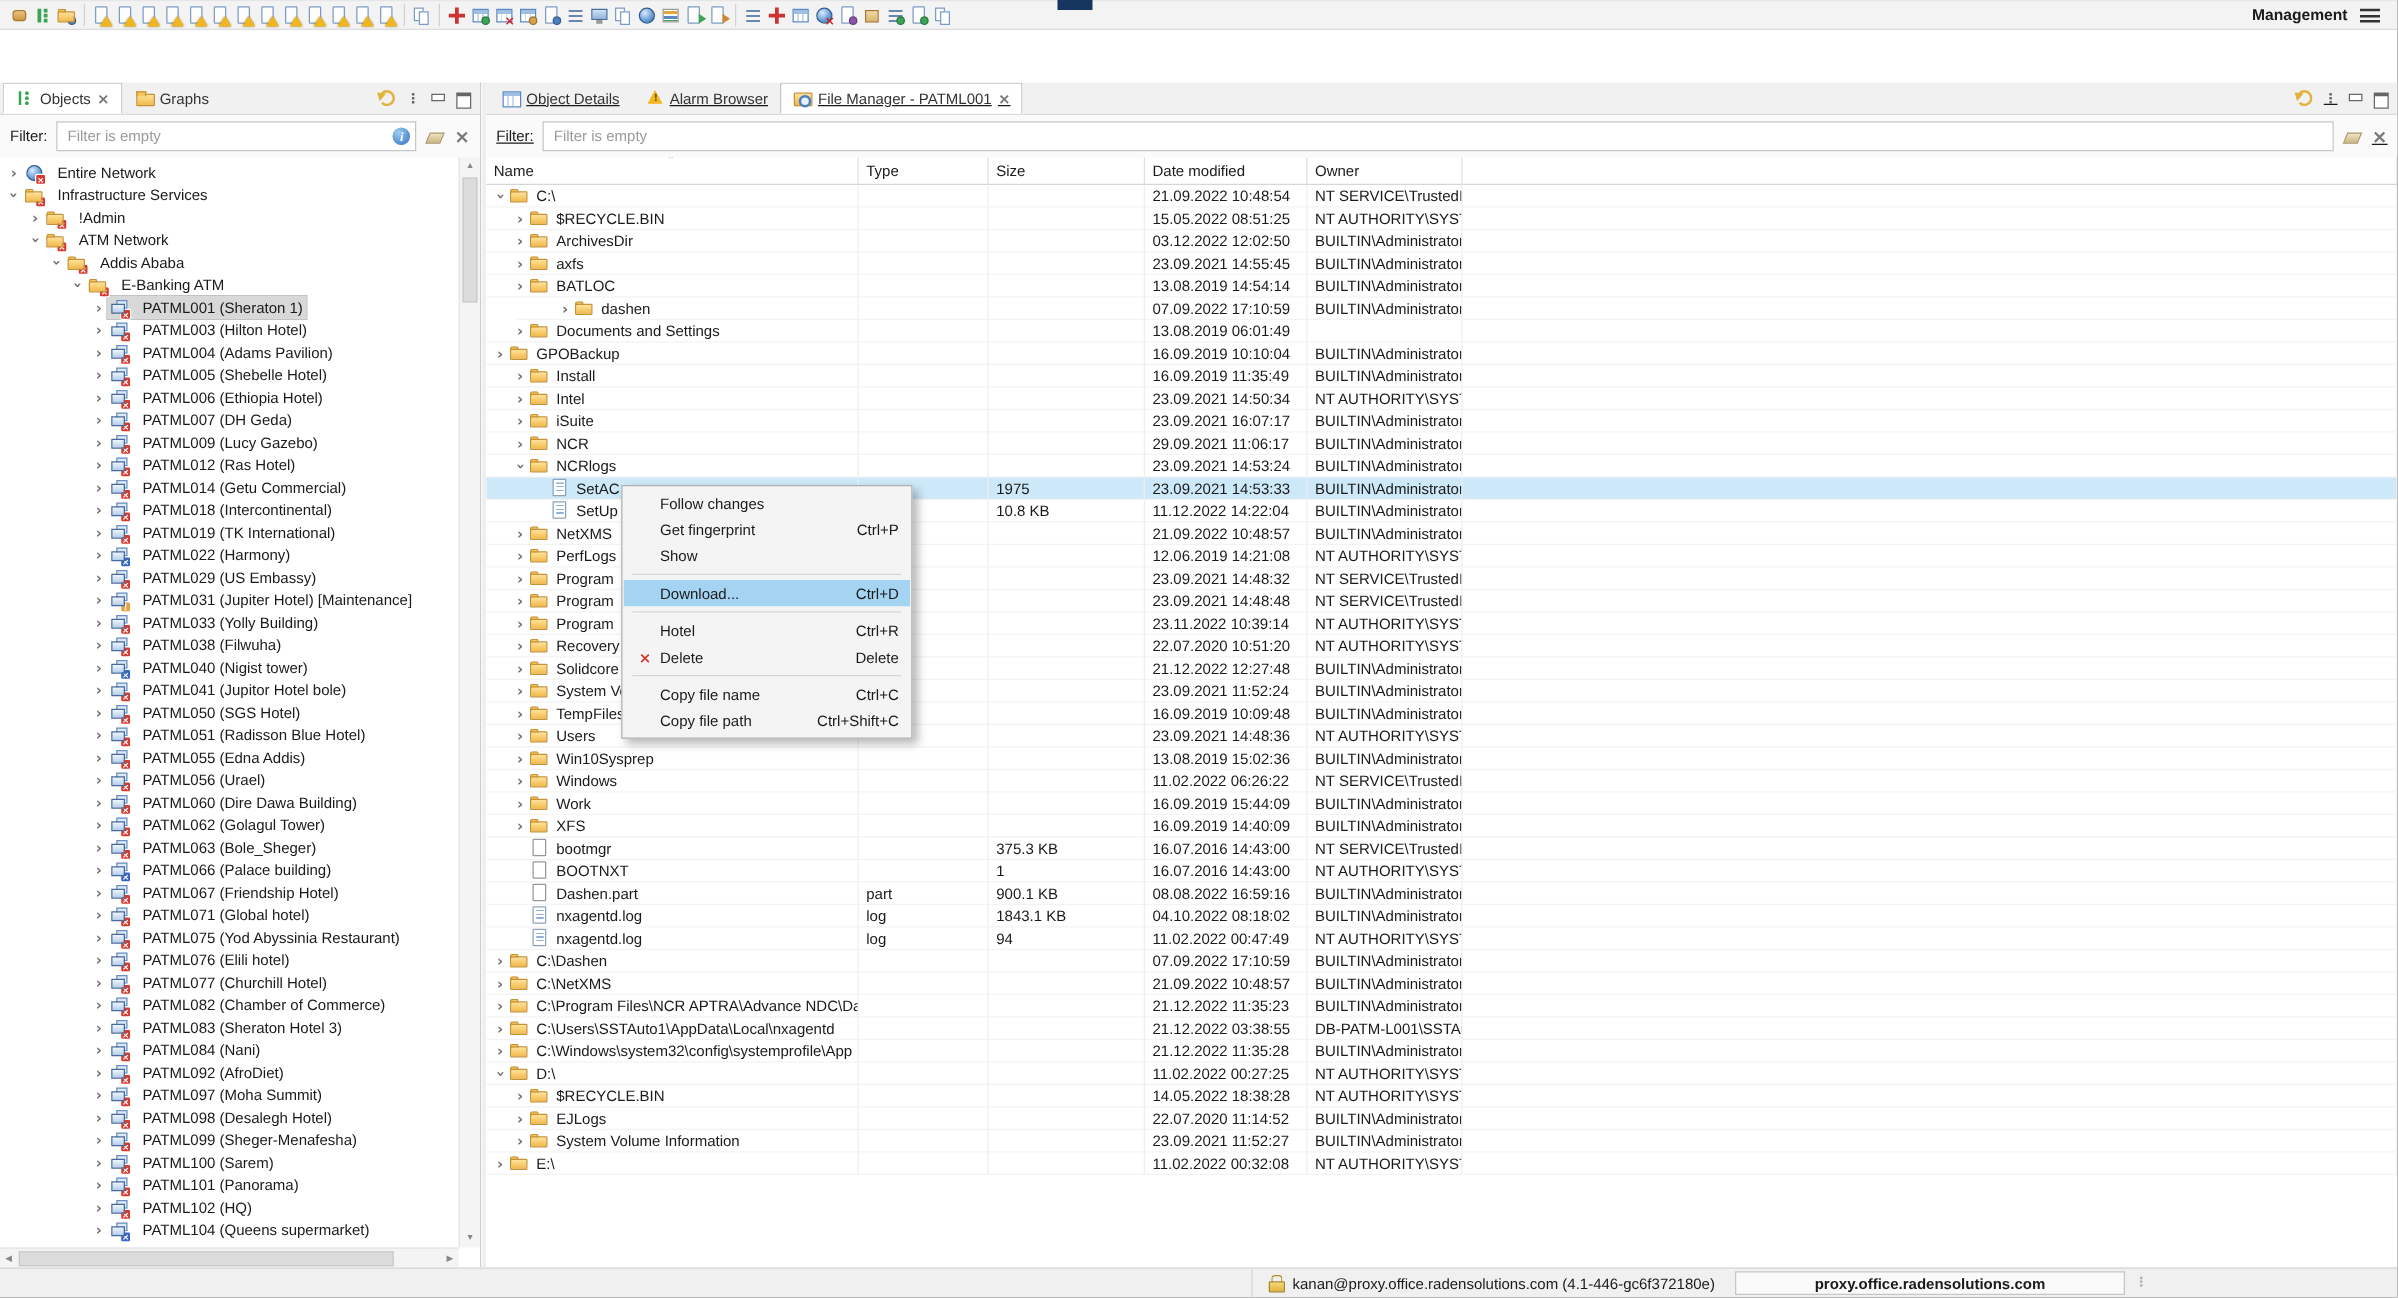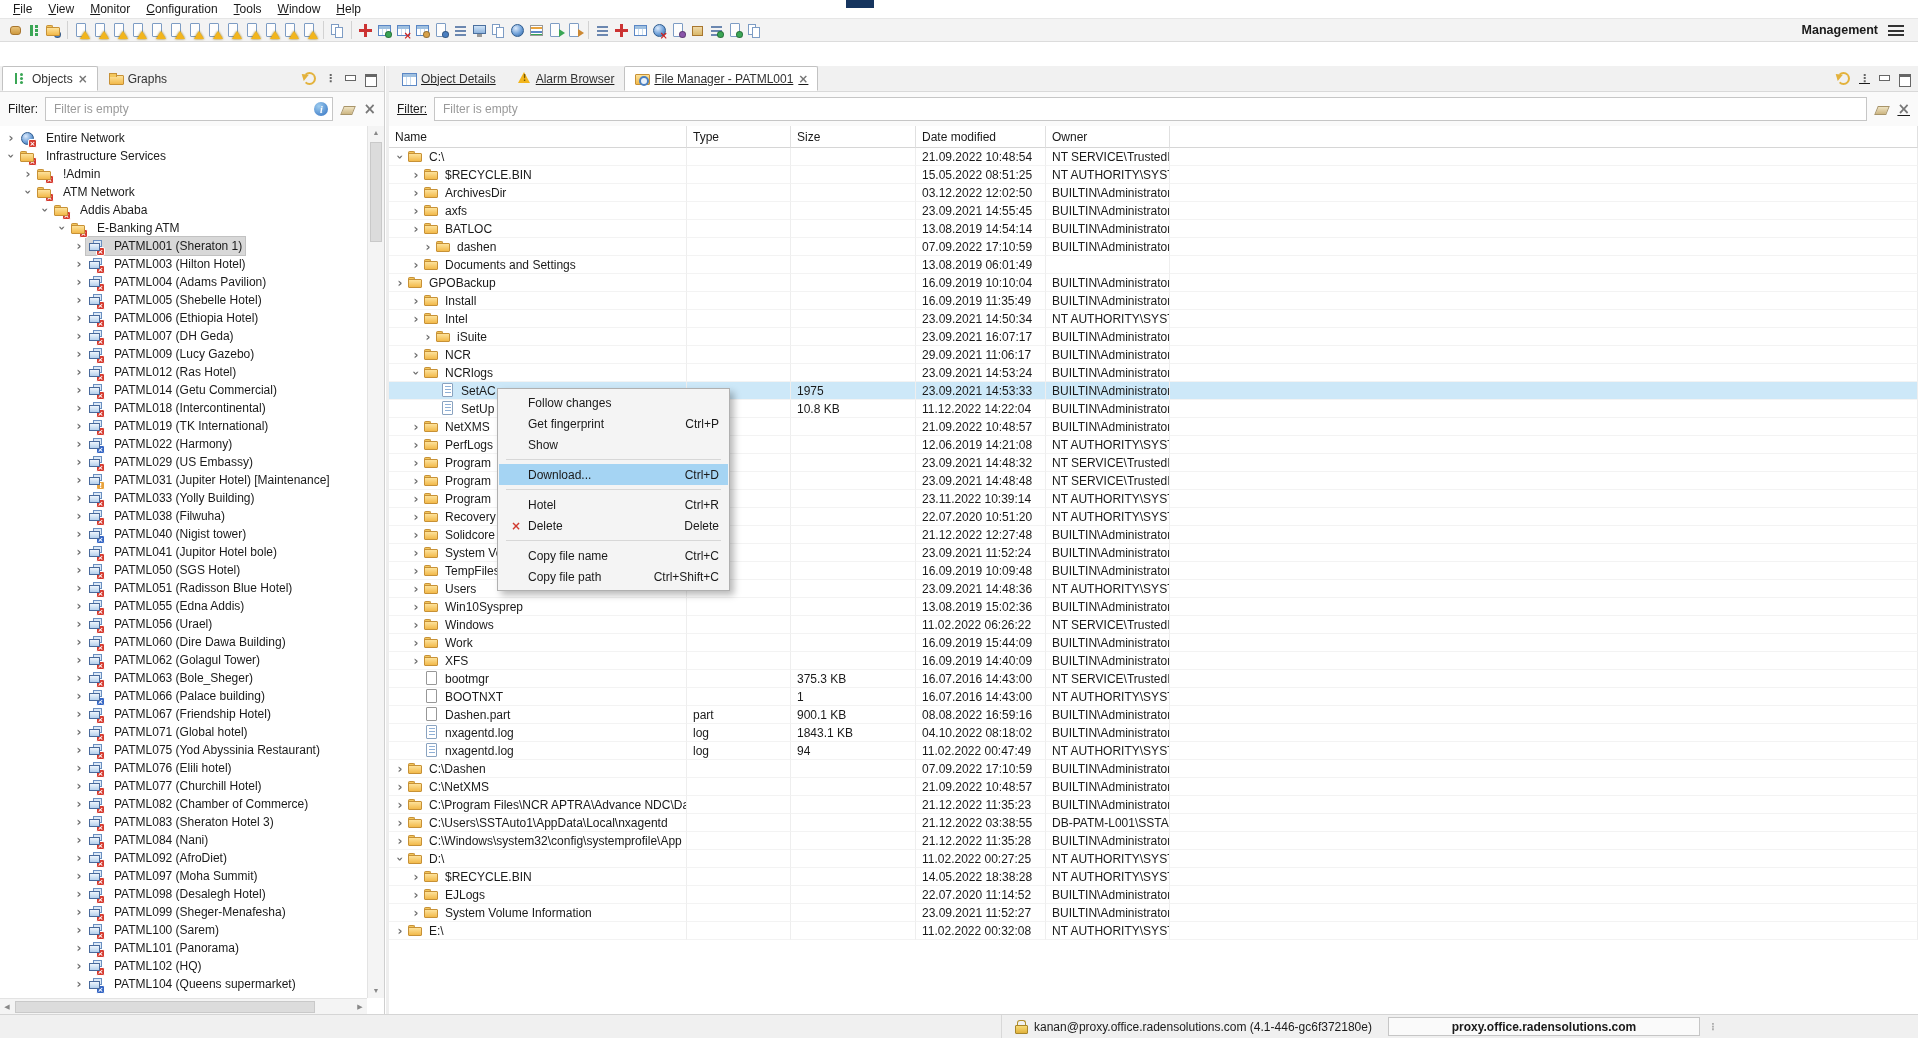--- a/index.html
+++ b/index.html
@@ -180,29 +180,20 @@
   .sb-grip{margin-left:8px;color:#aaa;font:700 10px/1 "DejaVu Sans",sans-serif;letter-spacing:1px;}
   .sb-grip::before{content:"\22EE";}
 </style>
 </head>
 <body>
 
 <div class="app">
 
   <div class="top-artifact"></div>
 
-  <div class="menubar" id="menubar">
-      <span class="menu-item"><u>F</u>ile</span>
-      <span class="menu-item"><u>V</u>iew</span>
-      <span class="menu-item"><u>M</u>onitor</span>
-      <span class="menu-item"><u>C</u>onfiguration</span>
-      <span class="menu-item"><u>T</u>ools</span>
-      <span class="menu-item"><u>W</u>indow</span>
-      <span class="menu-item"><u>H</u>elp</span>
-    </div>
 
   <div class="toolbar">
     <span id="toolbar-icons" style="display:flex;align-items:center;">
         <span class="tico b-blob" style="margin: 0px 1px;"></span>
         <span class="tico b-tree" style="margin: 0px 1px;"></span>
         <span class="tico b-folder" style="margin: 0px 1px;">
           <i class="acc acc-dot" style="background: rgb(74, 127, 193);"></i>
         </span>
         <span class="tb-sep"></span>
         <span class="tico b-doc" style="margin: 0px 1px;">
@@ -871,21 +862,21 @@
       <span class="tico b-folder"></span>
       <span>BATLOC</span>
     </div>
     <div class="tcell"></div>
     <div class="tcell"></div>
     <div class="tcell">13.08.2019 14:54:14</div>
     <div class="tcell">BUILTIN\Administrators</div>
     <div class="tcell"></div>
   </div>
           <div class="trow">
-    <div class="tcell name" style="padding-left: 32px;">
+    <div class="tcell name" style="padding-left: 32px; margin-left: 24px;">
       <span class="arr"></span>
       <span class="tico b-folder"></span>
       <span>dashen</span>
     </div>
     <div class="tcell"></div>
     <div class="tcell"></div>
     <div class="tcell">07.09.2022 17:10:59</div>
     <div class="tcell">BUILTIN\Administrators</div>
     <div class="tcell"></div>
   </div>
@@ -931,21 +922,21 @@
       <span class="tico b-folder"></span>
       <span>Intel</span>
     </div>
     <div class="tcell"></div>
     <div class="tcell"></div>
     <div class="tcell">23.09.2021 14:50:34</div>
     <div class="tcell">NT AUTHORITY\SYSTEM</div>
     <div class="tcell"></div>
   </div>
           <div class="trow">
-    <div class="tcell name" style="padding-left: 32px;">
+    <div class="tcell name" style="padding-left: 20px;">
       <span class="arr"></span>
       <span class="tico b-folder"></span>
       <span>iSuite</span>
     </div>
     <div class="tcell"></div>
     <div class="tcell"></div>
     <div class="tcell">23.09.2021 16:07:17</div>
     <div class="tcell">BUILTIN\Administrators</div>
     <div class="tcell"></div>
   </div>

